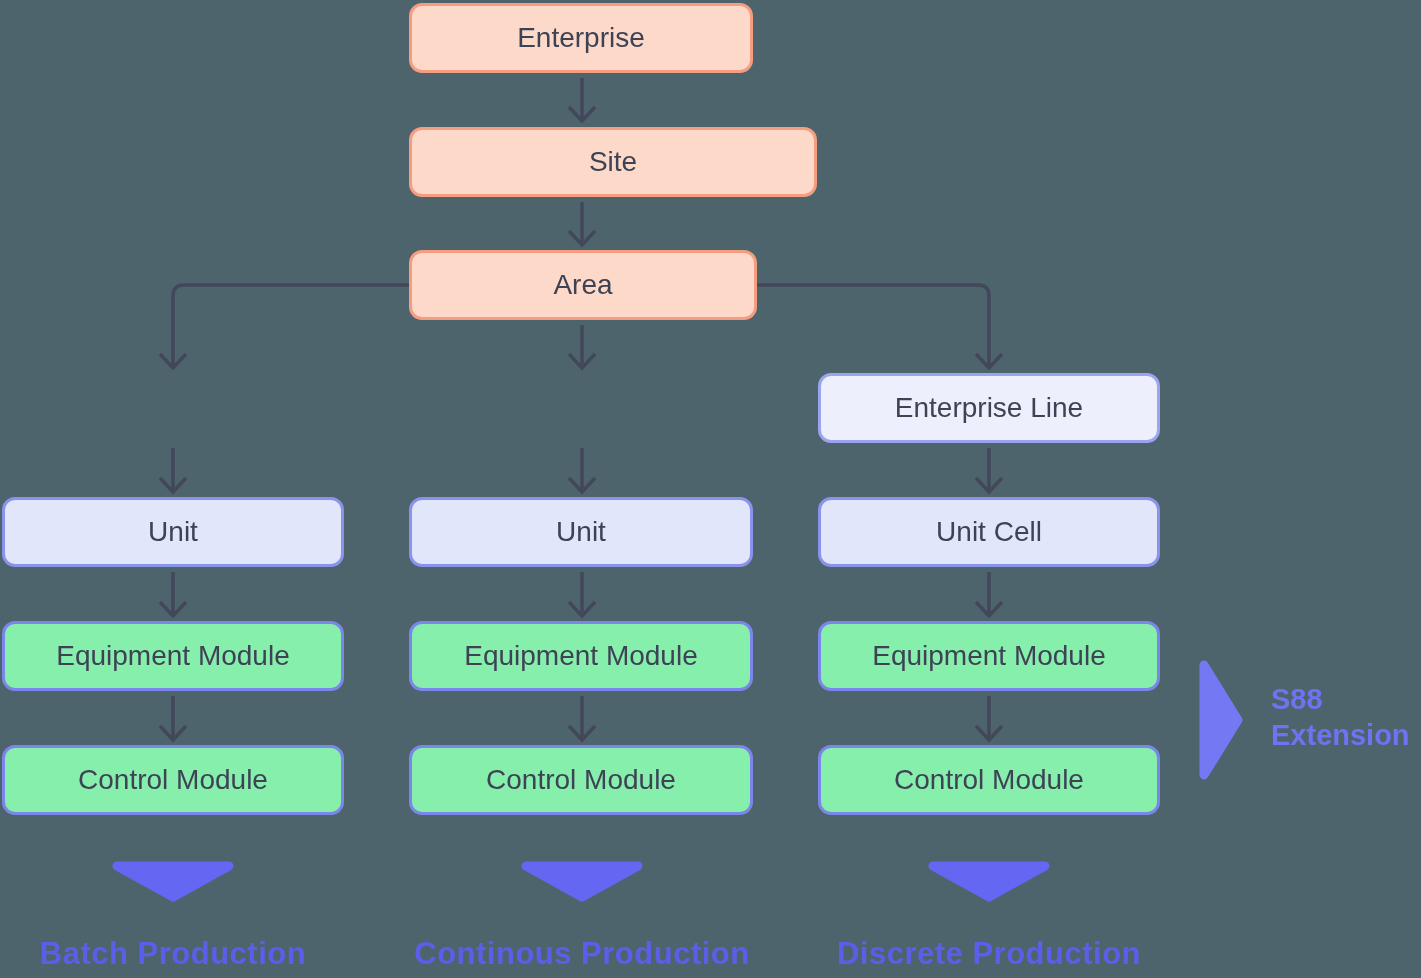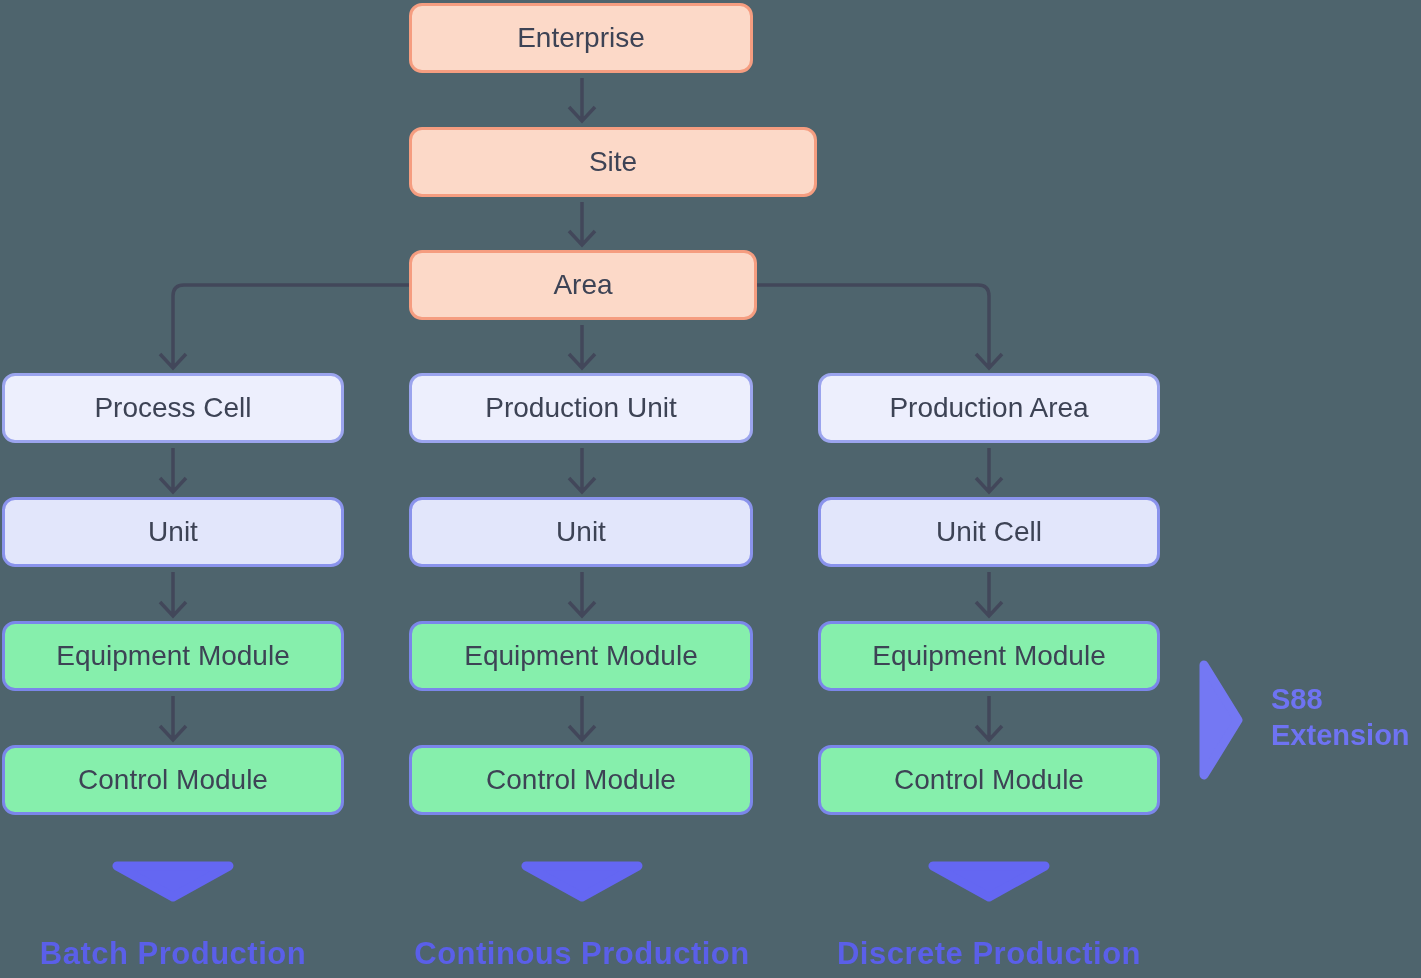--- a/index.html
+++ b/index.html
@@ -103,48 +103,42 @@
   <div class="node peach" style="left:409px; top:3px; width:344px;">
     <span>Enterprise</span>
   </div>
   <div class="node peach" style="left:409px; top:127px; width:408px;">
     <span>Site</span>
   </div>
   <div class="node peach" style="left:409px; top:250px; width:348px;">
     <span>Area</span>
   </div>
 
-  <div class="node lv1" style="left:2px; top:373px; width:342px;">
-    <span>Process Cell</span>
-  </div>
   <div class="node lv2" style="left:2px; top:497px; width:342px;">
     <span>Unit</span>
   </div>
   <div class="node lv3" style="left:2px; top:621px; width:342px;">
     <span>Equipment Module</span>
   </div>
   <div class="node lv3" style="left:2px; top:745px; width:342px;">
     <span>Control Module</span>
   </div>
 
-  <div class="node lv1" style="left:409px; top:373px; width:344px;">
-    <span>Production Unit</span>
-  </div>
   <div class="node lv2" style="left:409px; top:497px; width:344px;">
     <span>Unit</span>
   </div>
   <div class="node lv3" style="left:409px; top:621px; width:344px;">
     <span>Equipment Module</span>
   </div>
   <div class="node lv3" style="left:409px; top:745px; width:344px;">
     <span>Control Module</span>
   </div>
 
   <div class="node lv1" style="left:818px; top:373px; width:342px;">
-    <span>Production Area</span>
+    <span>Enterprise Line</span>
   </div>
   <div class="node lv2" style="left:818px; top:497px; width:342px;">
     <span>Unit Cell</span>
   </div>
   <div class="node lv3" style="left:818px; top:621px; width:342px;">
     <span>Equipment Module</span>
   </div>
   <div class="node lv3" style="left:818px; top:745px; width:342px;">
     <span>Control Module</span>
   </div>

